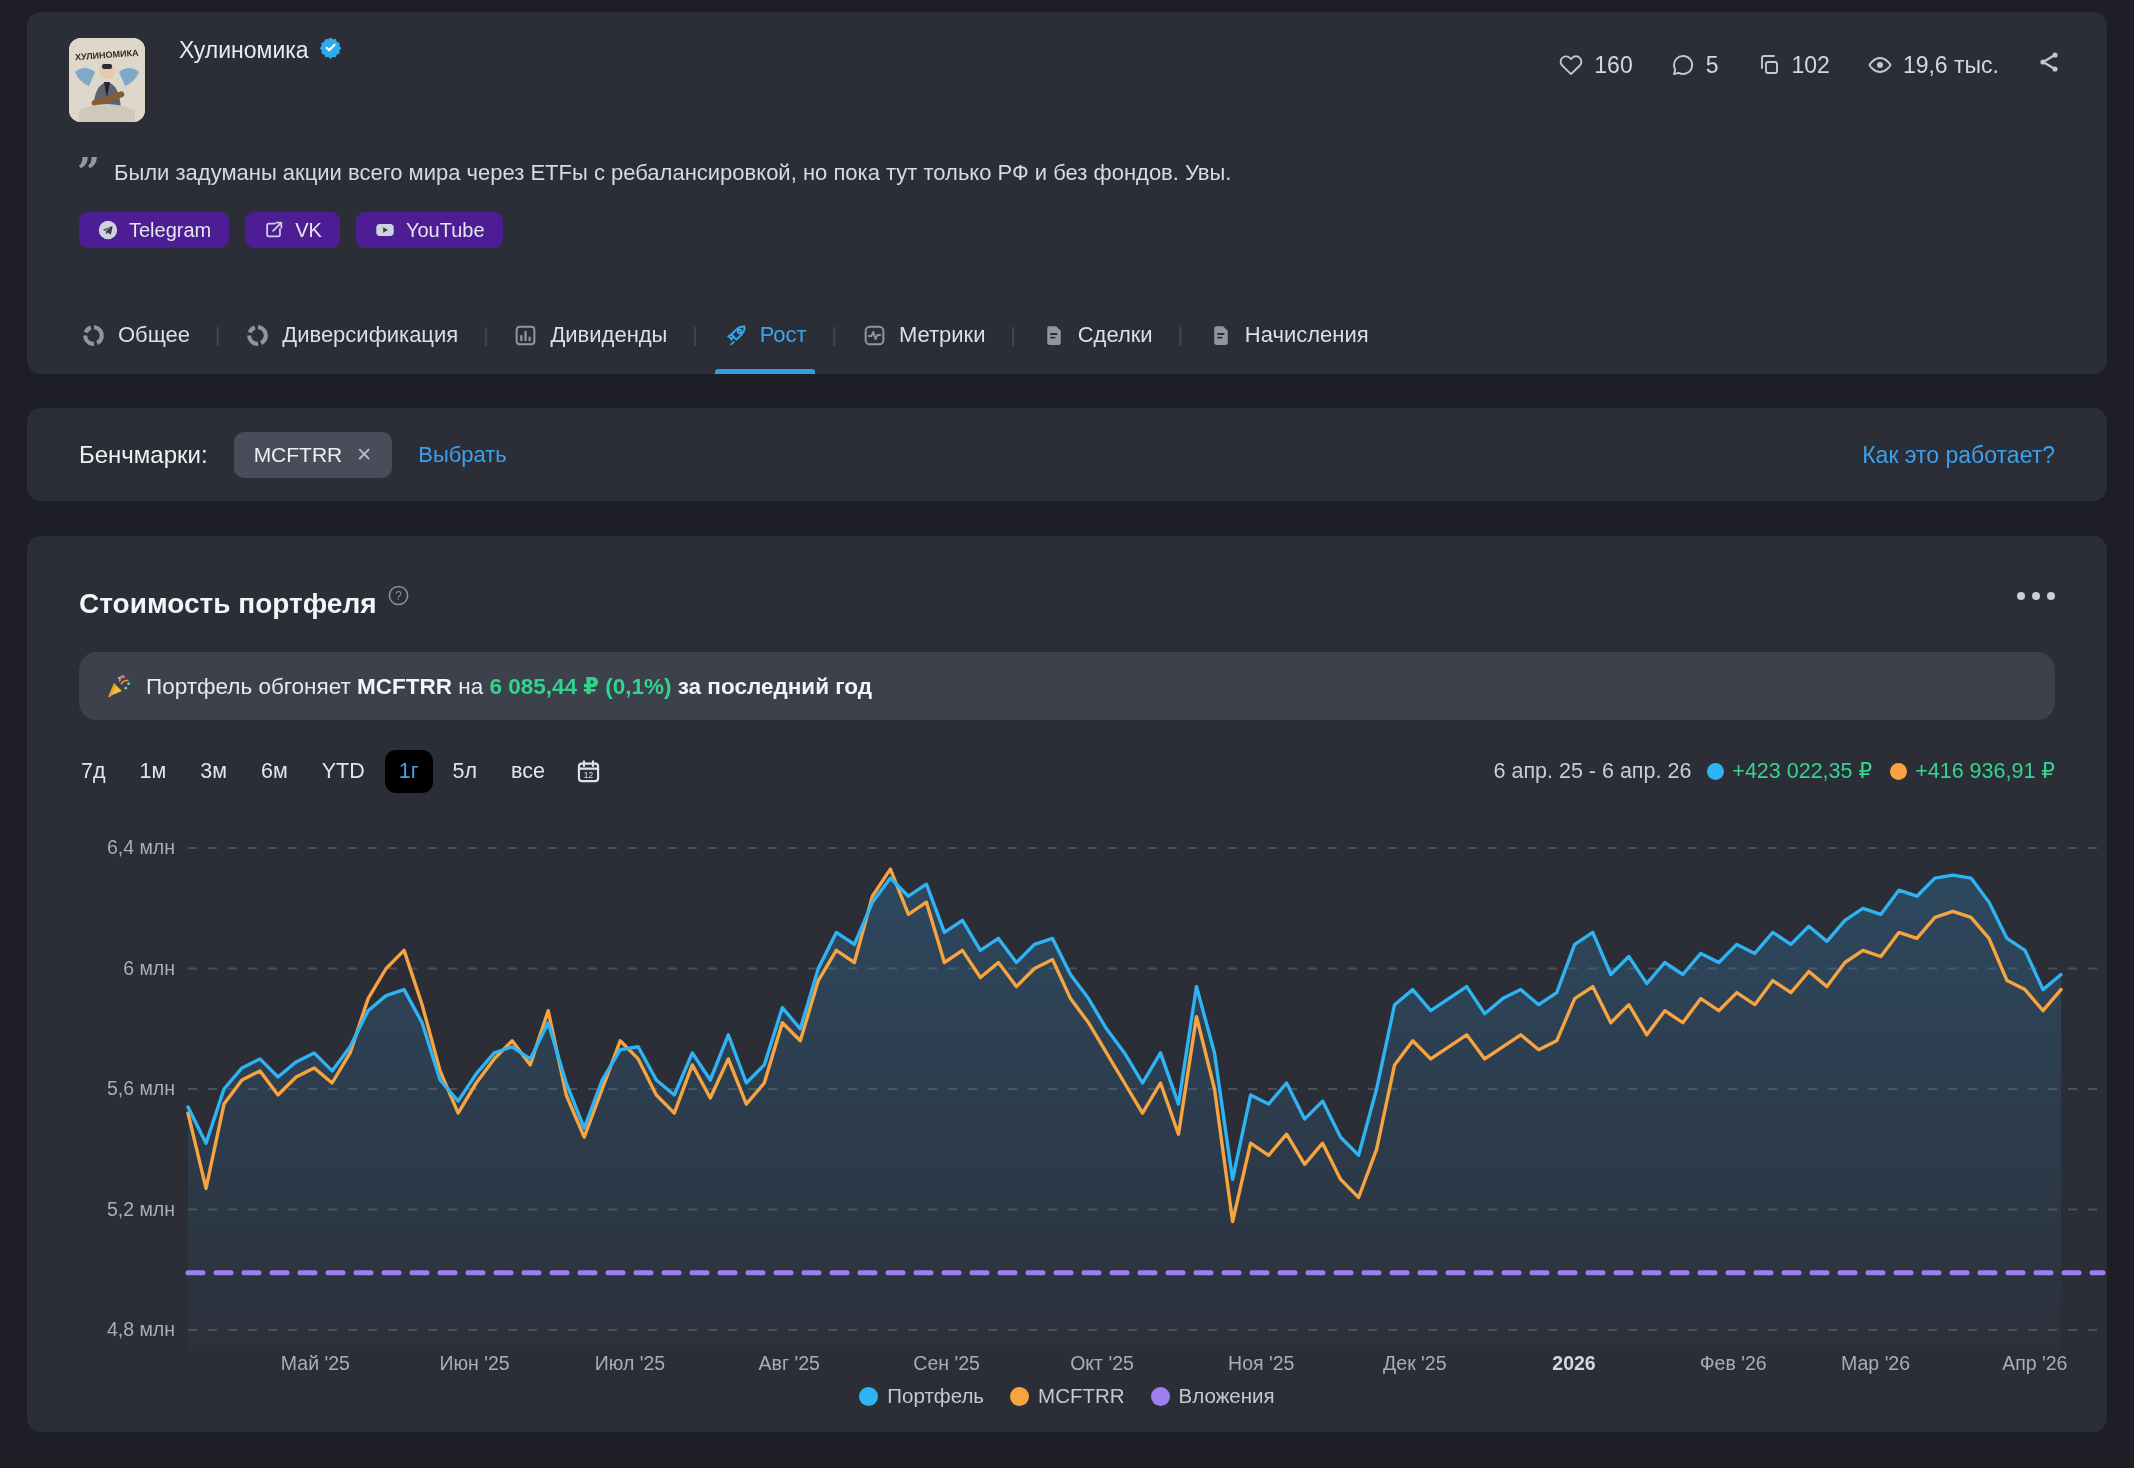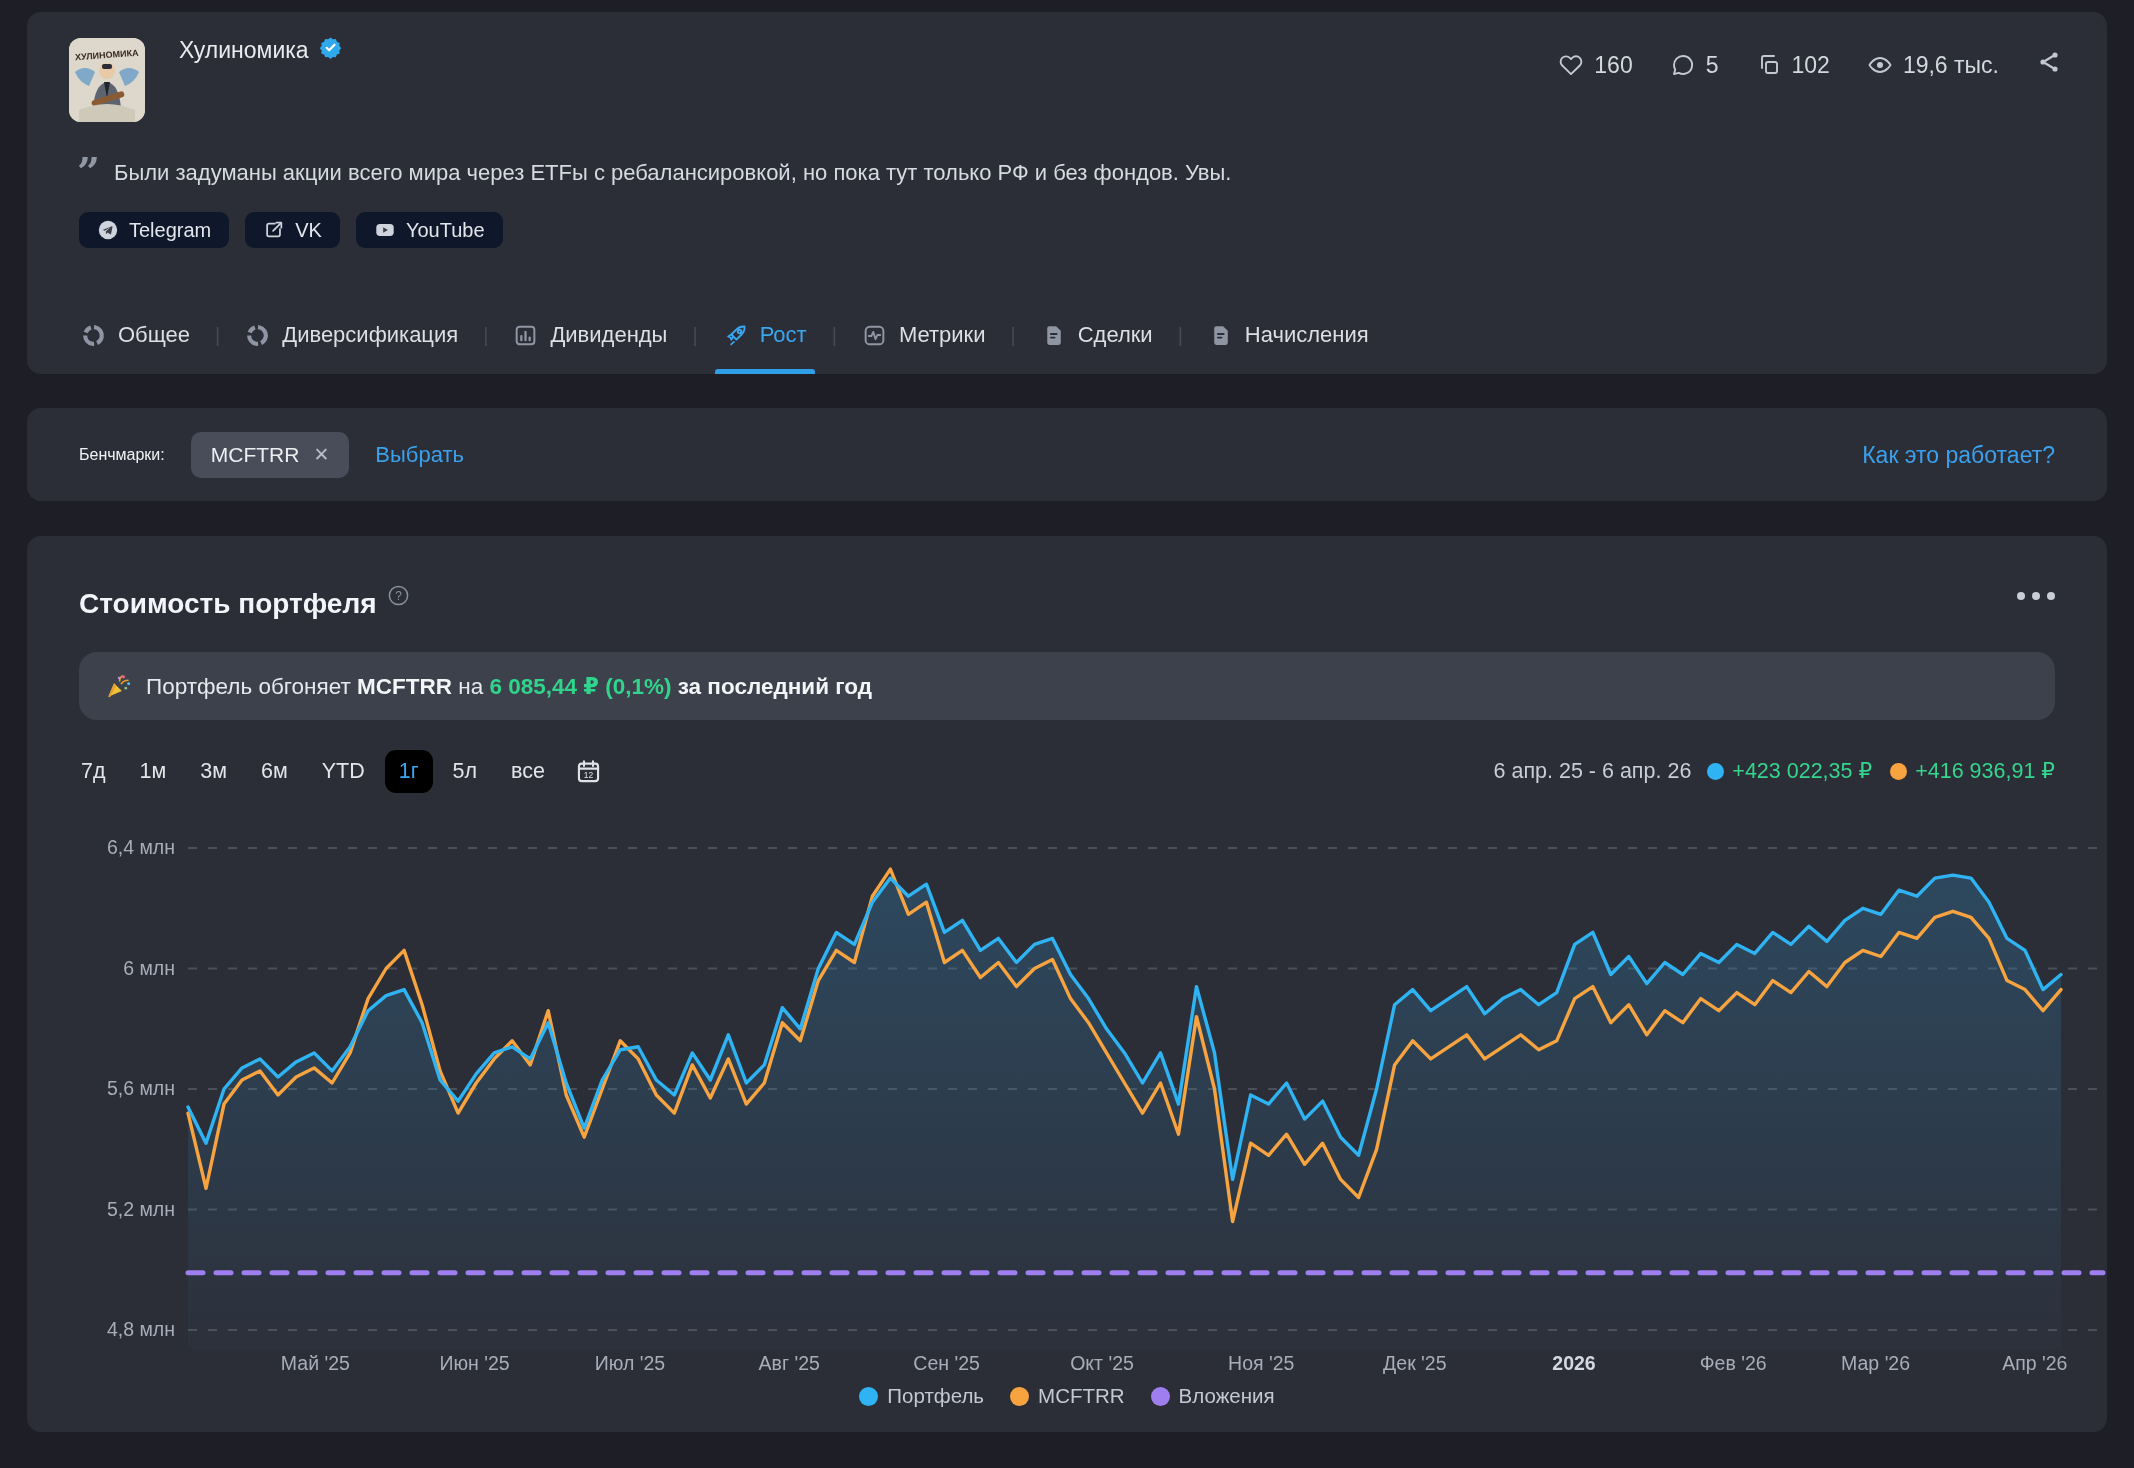--- a/index.html
+++ b/index.html
@@ -20,36 +20,36 @@
   .page-title{margin-top:10px;font-size:31px;font-weight:700;color:#f6f7f9;letter-spacing:.2px;}
   .stats-row{position:absolute;right:46px;top:38px;display:flex;align-items:center;gap:38px;
              font-size:23px;color:#d3d7de;}
   .stat{display:flex;align-items:center;gap:11px;}
   .stat .ic{color:#c3c8d2;display:flex;}
   .quote-row{position:absolute;left:50px;top:148px;display:flex;align-items:flex-start;gap:14px;
              font-size:22px;color:#d6dae1;}
   .quote-mark{font-size:40px;line-height:24px;color:#9198a4;font-weight:700;font-family:"DejaVu Serif",serif;}
   .pills-row{position:absolute;left:52px;top:200px;display:flex;gap:16px;}
   .pill{display:flex;align-items:center;gap:10px;height:36px;padding:0 18px;border-radius:9px;
-        background:#0f172a;font-size:20px;color:#e3e6eb;cursor:pointer;}
+        background:#4c1d95;font-size:20px;color:#e3e6eb;cursor:pointer;}
   .pill .ic{display:flex;color:#cfd4dc;}
   .tabs-row{position:absolute;left:52px;bottom:0;height:78px;display:flex;align-items:center;}
   .tab{position:relative;display:flex;align-items:center;gap:12px;height:100%;padding:0 2px;
        font-size:22px;color:#dcdfe5;cursor:pointer;}
   .tab .ic{display:flex;color:#8f95a2;}
   .tab.active{color:#3aa6ef;}
   .tab.active .ic{color:#3aa6ef;}
   .tab .underline{display:none;}
   .tab.active .underline{display:block;position:absolute;left:-6px;right:-6px;bottom:0;height:5px;
        background:#2f9fe8;border-radius:3px 3px 0 0;}
   .tab-sep{color:#454956;font-size:20px;margin:0 23px;}
 
   
   .bench-inner{display:flex;align-items:center;height:100%;padding-left:52px;gap:26px;}
-  .bench-label{font-size:16px;color:#f0f2f5;}
+  .bench-label{font-size:24px;color:#f0f2f5;}
   .chip{display:flex;align-items:center;gap:14px;height:46px;padding:0 20px;border-radius:10px;
         background:#494d59;font-size:21px;color:#eceef2;cursor:pointer;}
   .chip .x{color:#b6bcc8;font-size:19px;cursor:pointer;}
   .link{color:#3ba1ec;font-size:22px;cursor:pointer;text-decoration:none;}
   .bench-help{position:absolute;right:52px;top:50%;transform:translateY(-50%);font-size:23px;}
 
   
   .chart-title-row{position:absolute;left:52px;top:52px;display:flex;align-items:flex-start;gap:10px;}
   .chart-title{font-size:28px;font-weight:700;color:#f4f5f8;}
   .help-ic{color:#8a909c;margin-top:-4px;cursor:pointer;}

